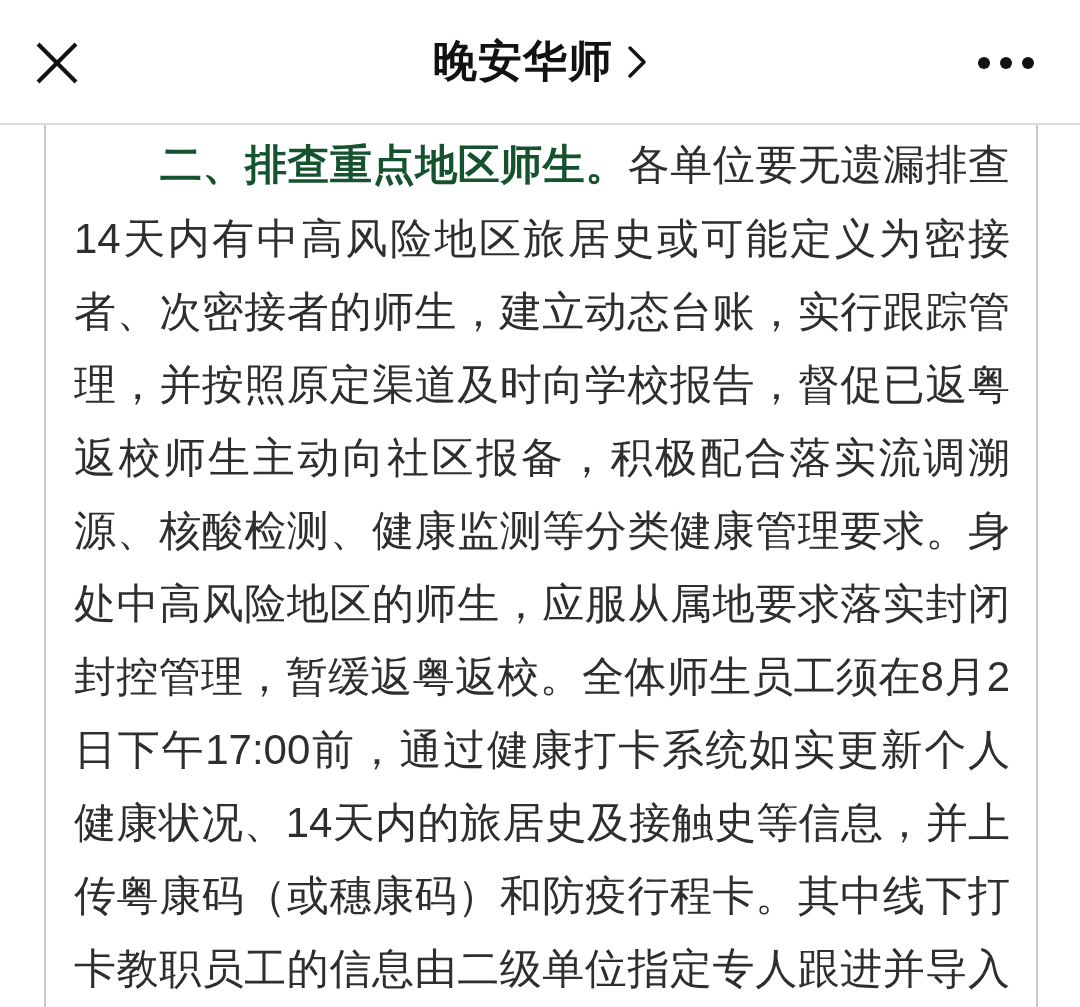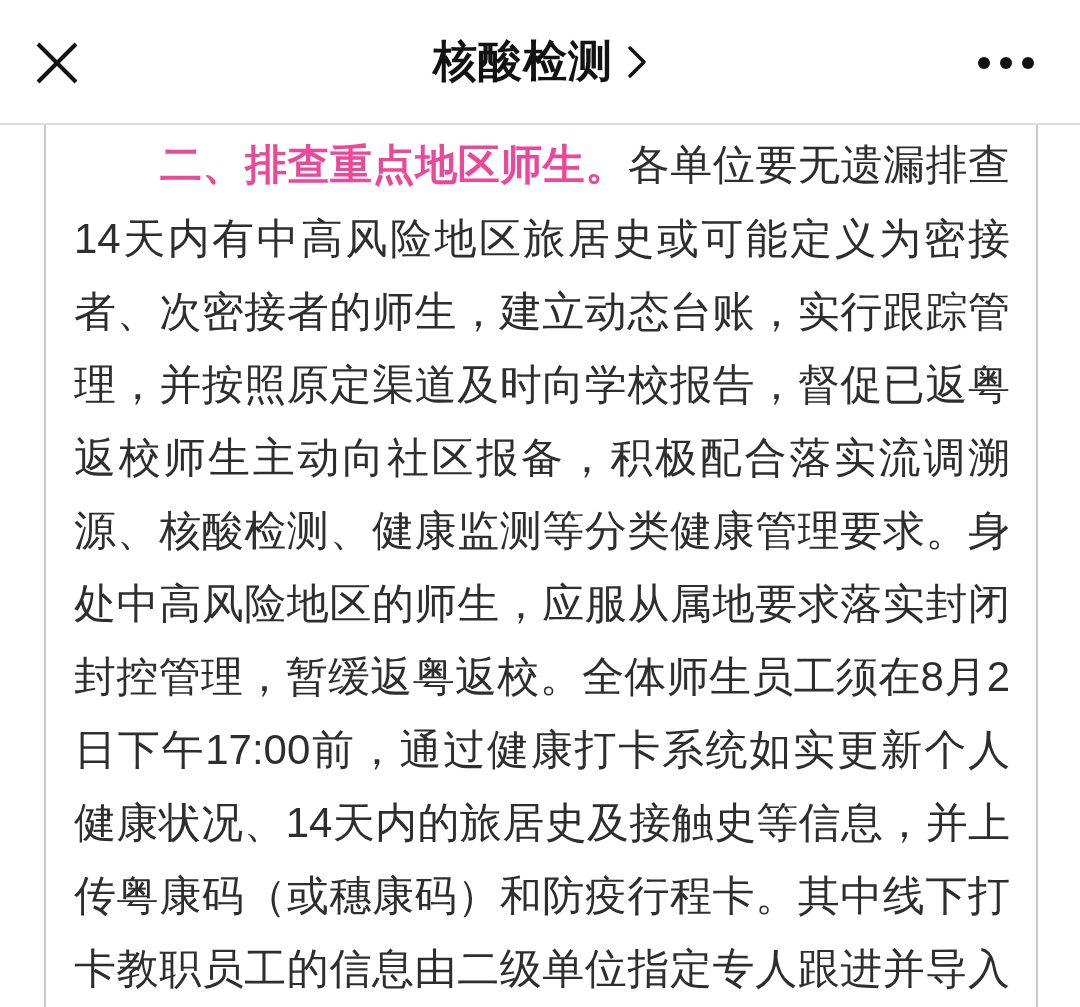--- a/index.html
+++ b/index.html
@@ -69,42 +69,42 @@
     margin: 0;
     font-size: 42px;
     line-height: 73px;
     color: #2e2e2e;
     text-align: justify;
     text-justify: inter-character;
     word-break: break-all;
     text-indent: 86px;
   }
   .lead-heading {
-    color: #ec4899;
+    color: #14532d;
     font-weight: 700;
     font-family: Liberation Serif, serif;
   }
 </style>
 </head>
 <body>
 
 <header class="navbar">
 
   <button class="close-btn" aria-label="close">
     <span style="display:flex;">
       <svg width="46" height="46" viewBox="0 0 46 46">
         <line x1="4" y1="4" x2="42" y2="42" stroke="#121212" stroke-width="4"></line>
         <line x1="42" y1="4" x2="4" y2="42" stroke="#121212" stroke-width="4"></line>
       </svg>
     </span>
   </button>
 
   <div class="title-wrap">
     <div class="title-tap">
-      <span class="nav-title">核酸检测</span>
+      <span class="nav-title">晚安华师</span>
       <span style="display:flex;">
         <svg width="20" height="36" viewBox="0 0 20 36">
           <polyline points="3,4 17,18 3,32" fill="none" stroke="#121212" stroke-width="3.5" stroke-linecap="round" stroke-linejoin="round"></polyline>
         </svg>
       </span>
     </div>
   </div>
 
   <button class="more-btn" aria-label="more">
     <span class="dot"></span>

